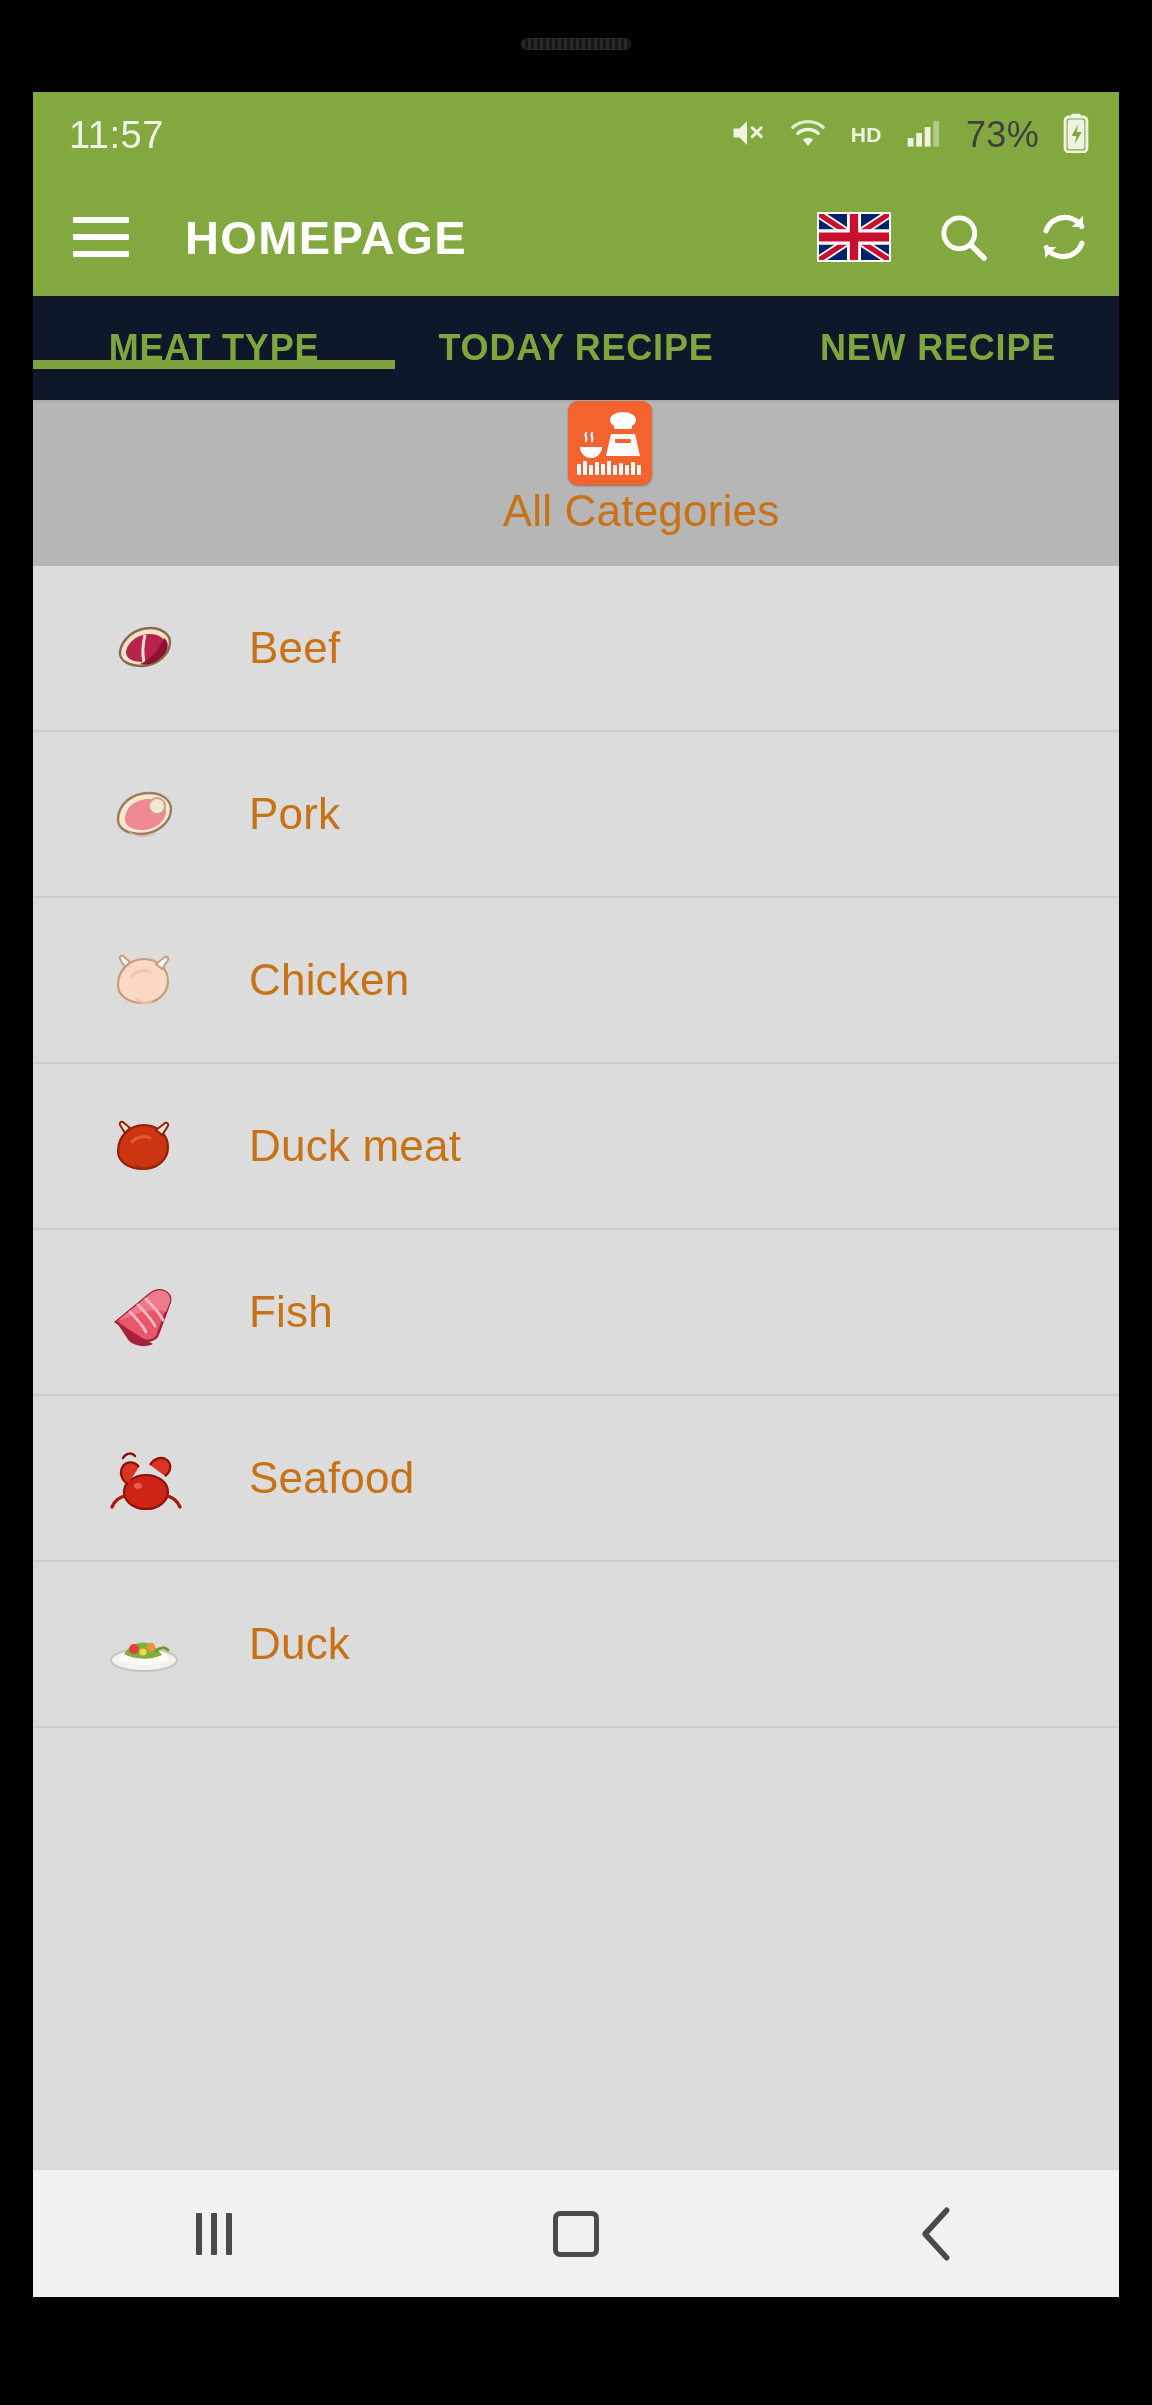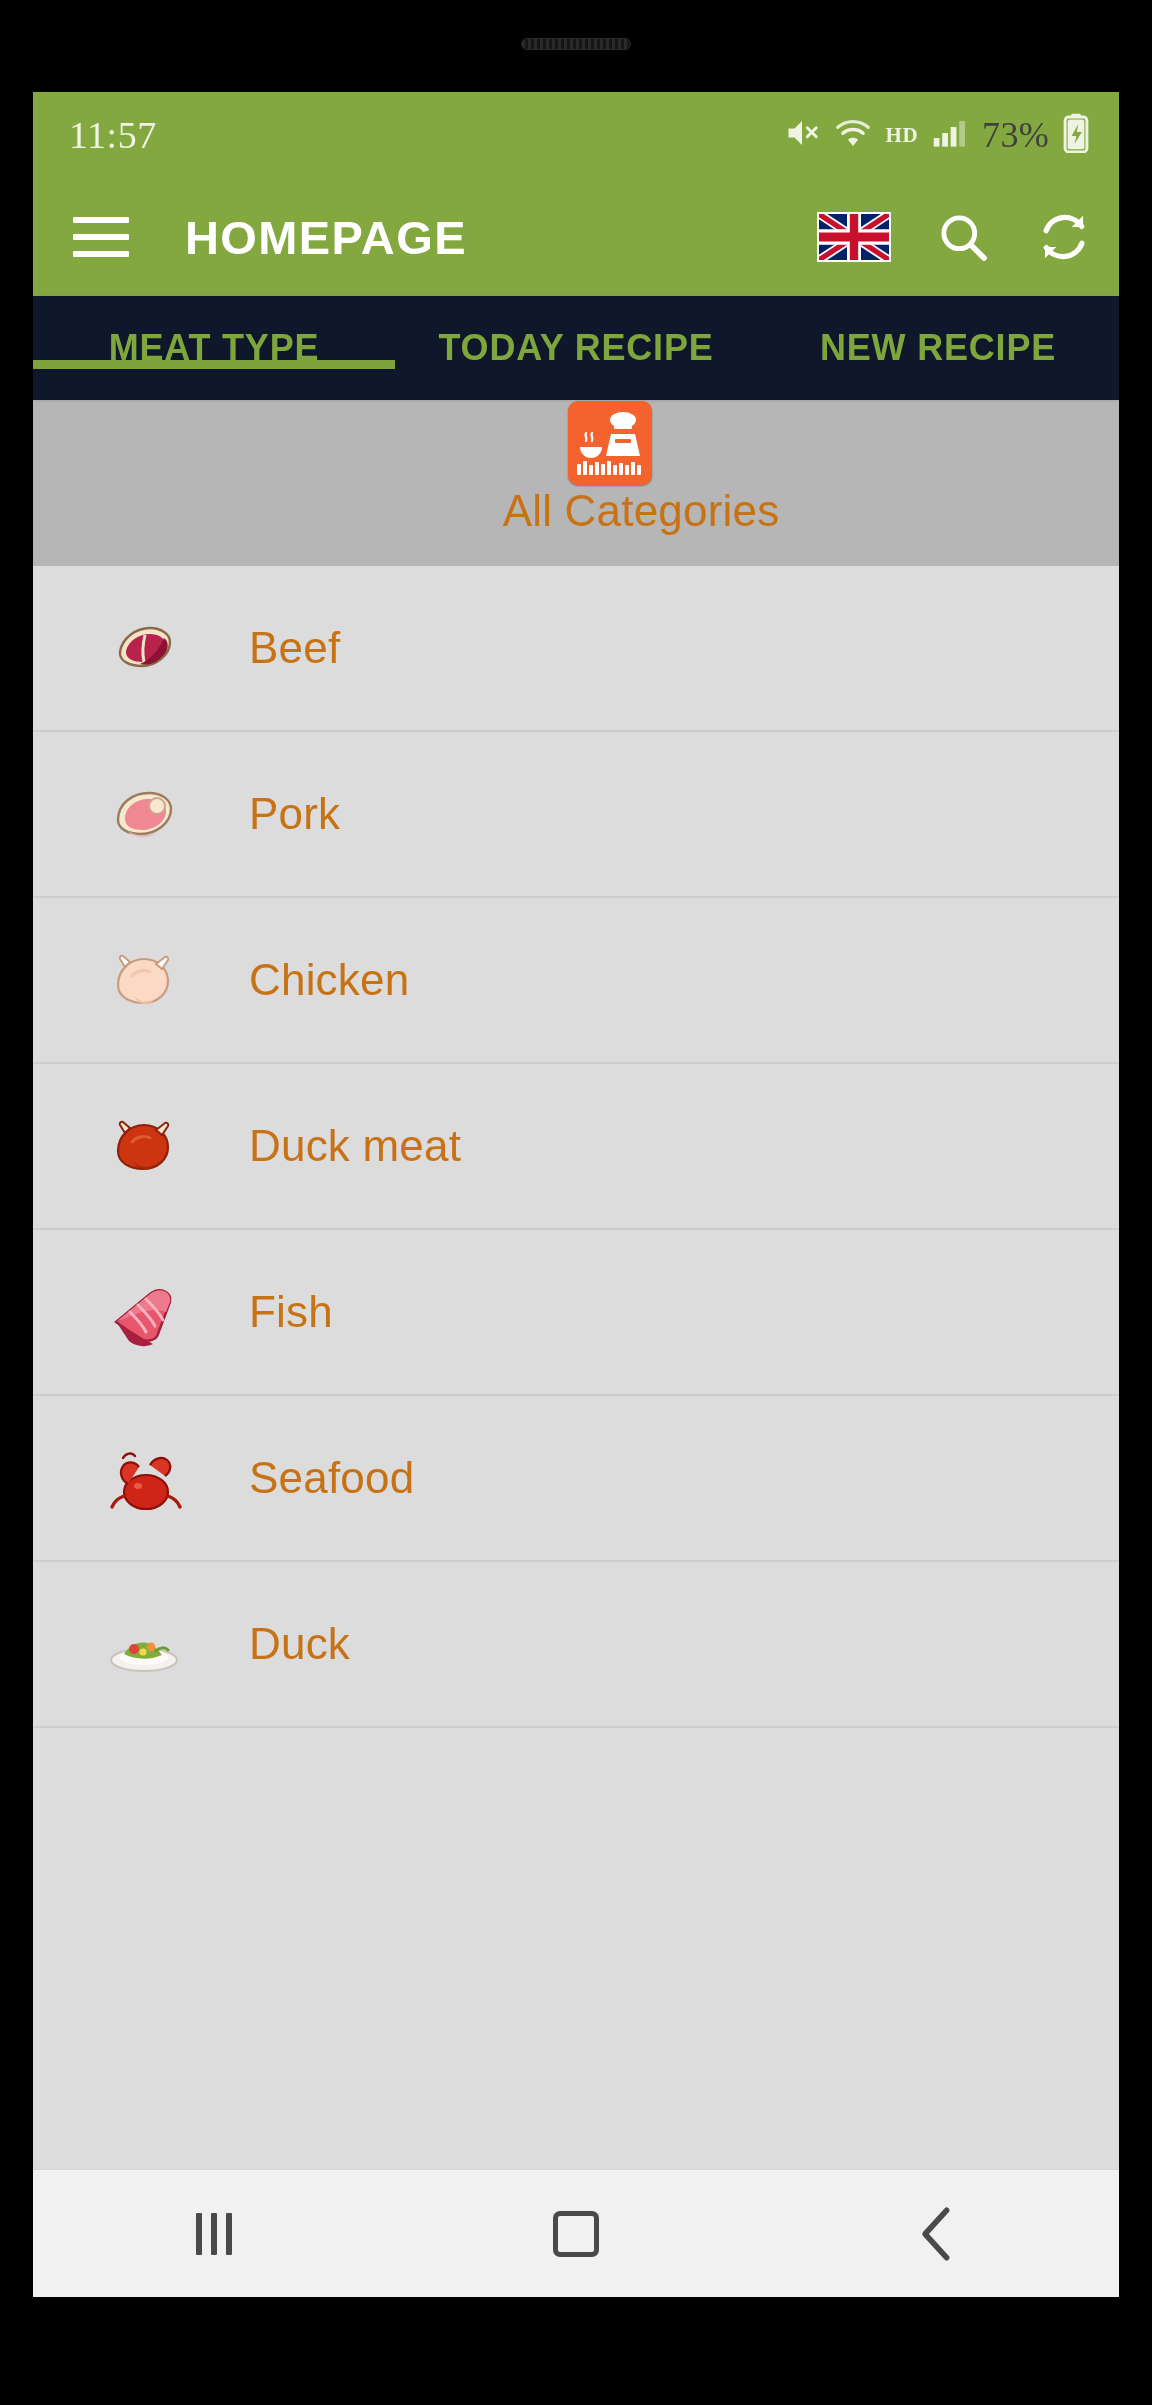--- a/index.html
+++ b/index.html
@@ -33,24 +33,23 @@
     width:1086px; height:2205px;
     background:#dcdcdc;
     overflow:hidden;
   }
   
   #statusbar {
     height:86px; background:#83a83f;
     display:flex; align-items:center;
     padding:0 30px 0 36px;
     color:#eef3e2;
-    font-family:Liberation Serif, serif;
   }
   #clock { font-size:38px; letter-spacing:.5px; color:#f0f4e6; }
-  #status-right { margin-left:auto; display:flex; align-items:center; gap:14px; }
+  #status-right { margin-left:auto; display:flex; align-items:center; gap:24px; }
   .sicon { display:block; }
   #battery-pct { font-size:36px; color:#404040; letter-spacing:.3px; margin-left:2px; }
   #hd-badge { font-size:21px; font-weight:bold; color:#eef3e2; letter-spacing:.5px; }
   
   #appbar {
     height:118px; background:#83a83f;
     display:flex; align-items:center;
     padding:0 26px 0 40px;
   }
   #hamburger { width:56px; display:flex; flex-direction:column; gap:11px; cursor:pointer; }

